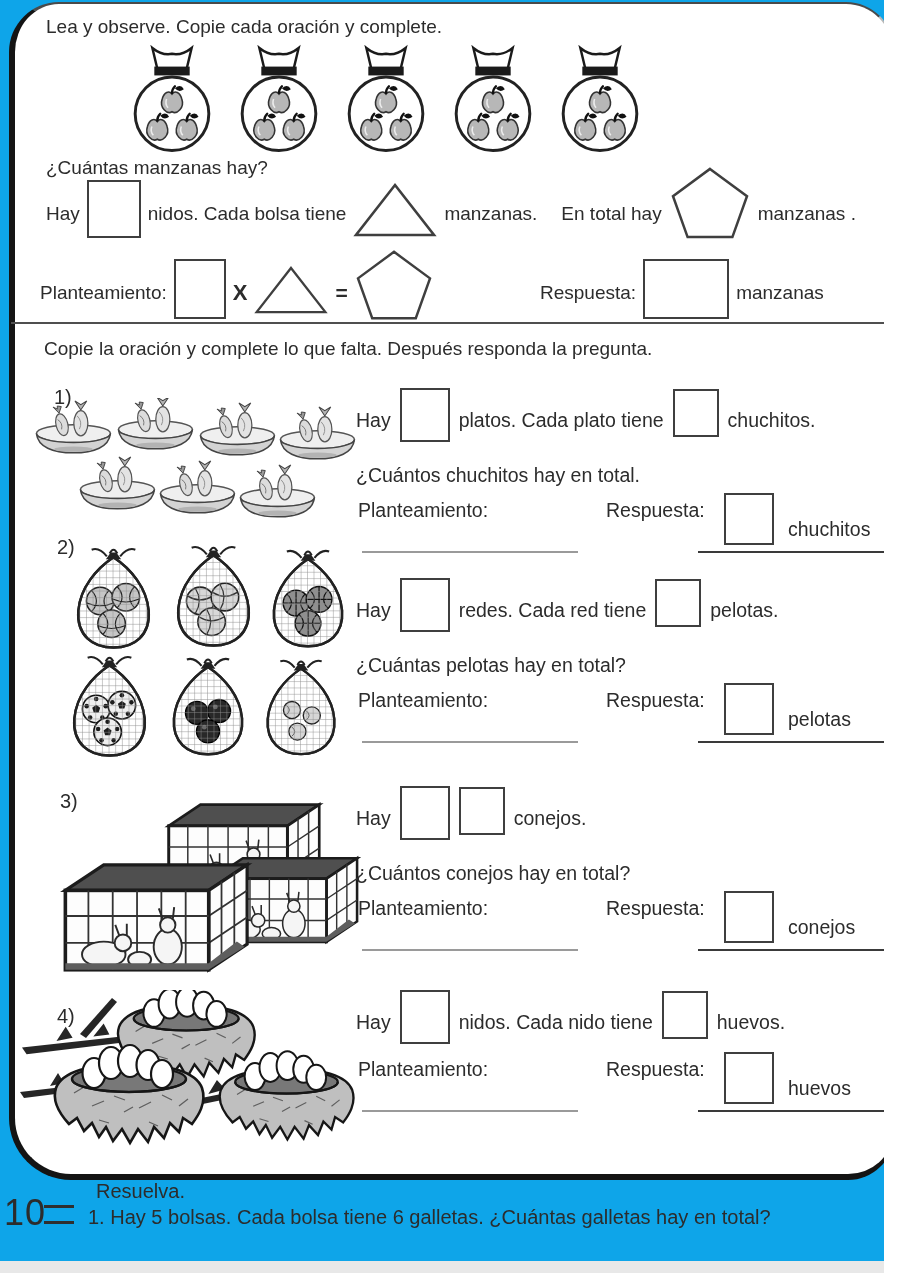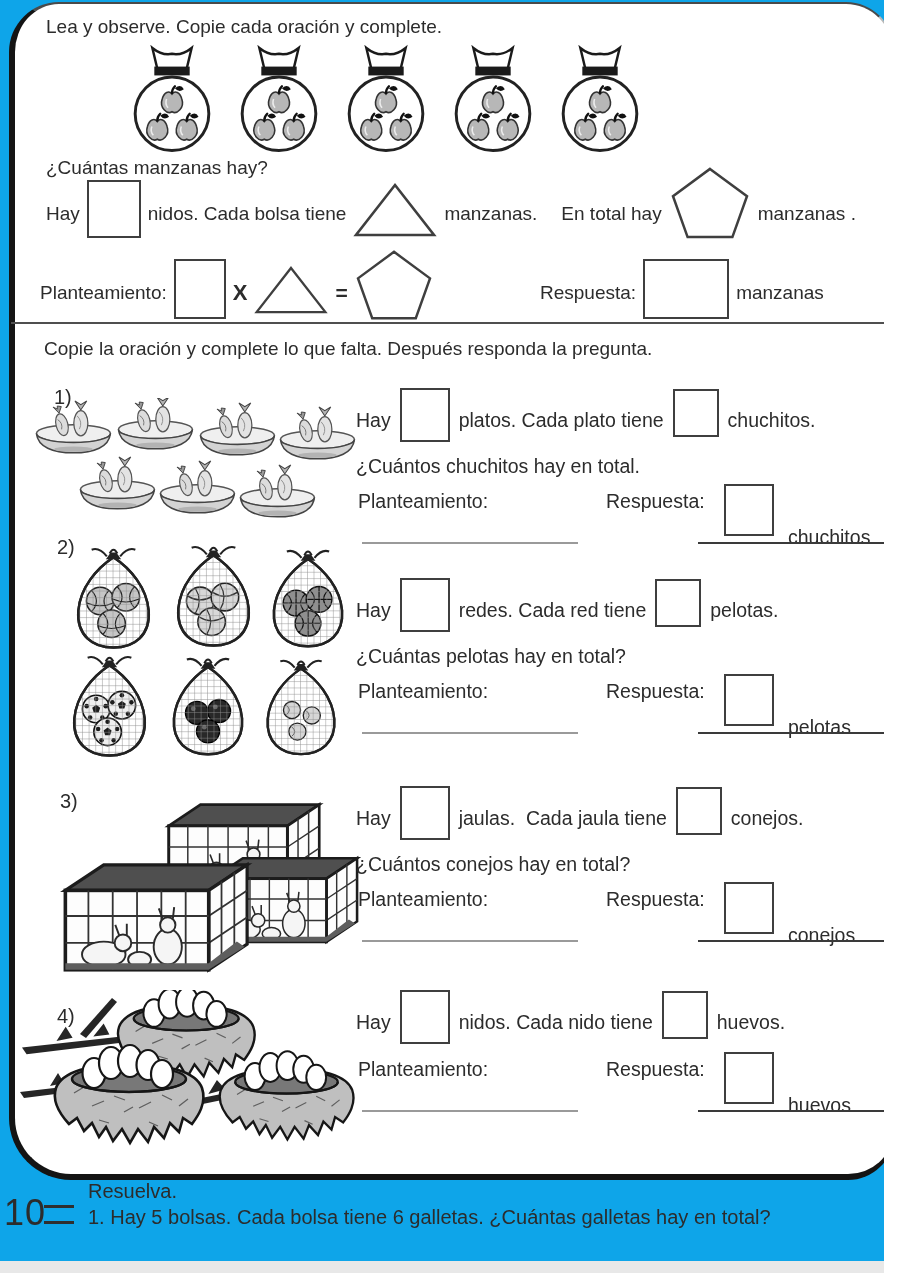--- a/index.html
+++ b/index.html
@@ -38,35 +38,35 @@
   .s2-instr{left:44px;top:337px;}
   .itnum{font-size:20px;}
   #n1{left:54px;top:386px;} #n2{left:57px;top:536px;} #n3{left:60px;top:790px;} #n4{left:57px;top:1005px;}
 
   .itext{position:absolute;left:356px;width:534px;}
   #it1{top:388px;} #it2{top:578px;} #it3{top:786px;} #it4{top:990px;}
   .l1{display:flex;align-items:flex-end;gap:9px;height:56px;font-size:19.5px;}
   .l1 .w{padding-bottom:12px;white-space:pre;}
   .b1{width:46px;height:50px;border:2.5px solid #3f3f3f;margin-bottom:2px;background:#fff;}
   .b2{width:42px;height:44px;border:2.5px solid #3f3f3f;margin-bottom:7px;background:#fff;}
-  .l2{margin-top:11px;font-size:19.5px;}
+  .l2{margin-top:20px;font-size:19.5px;}
   .pr{position:relative;margin-top:6px;height:66px;font-size:19.5px;}
   .pl{position:absolute;left:2px;top:6px;}
   .rl{position:absolute;left:250px;top:6px;}
   .rb{position:absolute;left:368px;top:0px;width:46px;height:48px;border:2.5px solid #3f3f3f;background:#fff;}
-  .un{position:absolute;left:432px;top:42px;}
+  .un{position:absolute;left:432px;top:25px;}
   .lnP{position:absolute;left:6px;top:58px;width:216px;border-top:2px solid #9a9a9a;}
   .lnR{position:absolute;left:342px;top:58px;width:188px;border-top:2.5px solid #3a3a3a;}
 
   
   .img-plates{left:28px;top:398px;} .img-nets{left:58px;top:542px;}
   .img-cages{left:38px;top:790px;}  .img-nests{left:20px;top:990px;}
 
   
-  .f-res{left:88px;top:1180px;font-size:20px;}
+  .f-res{left:96px;top:1180px;font-size:20px;}
   .f-num{left:4px;top:1192px;font-size:36px;letter-spacing:1px;}
   .f-eq{left:44px;top:1205px;width:30px;height:13px;border-top:3.5px solid #2f2f2f;border-bottom:3.5px solid #2f2f2f;}
   .f-prob{left:88px;top:1206px;width:800px;font-size:20px;}
   .bottom-strip{left:0;top:1261px;width:900px;height:12px;background:#e8e8e8;}
   .defs-holder{position:absolute;width:0;height:0;overflow:hidden;}
 </style>
 </head>
 <body>
 
 <div class="page">
@@ -362,21 +362,20 @@
       <span class="un">pelotas</span>
       <span class="lnP"></span>
       <span class="lnR"></span>
     </div>
   </div>
 
   <div class="itext" id="it3">
     <div class="l1">
       <span class="w">Hay</span>
       <span class="b1"></span>
-      <span class="w">jaulas.  Cada jaula tiene</span>
       <span class="b2"></span>
       <span class="w">conejos.</span>
     </div>
     <div class="l2">¿Cuántos conejos hay en total?</div>
     <div class="pr">
       <span class="pl">Planteamiento:</span>
       <span class="rl">Respuesta:</span>
       <span class="rb"></span>
       <span class="un">conejos</span>
       <span class="lnP"></span>

